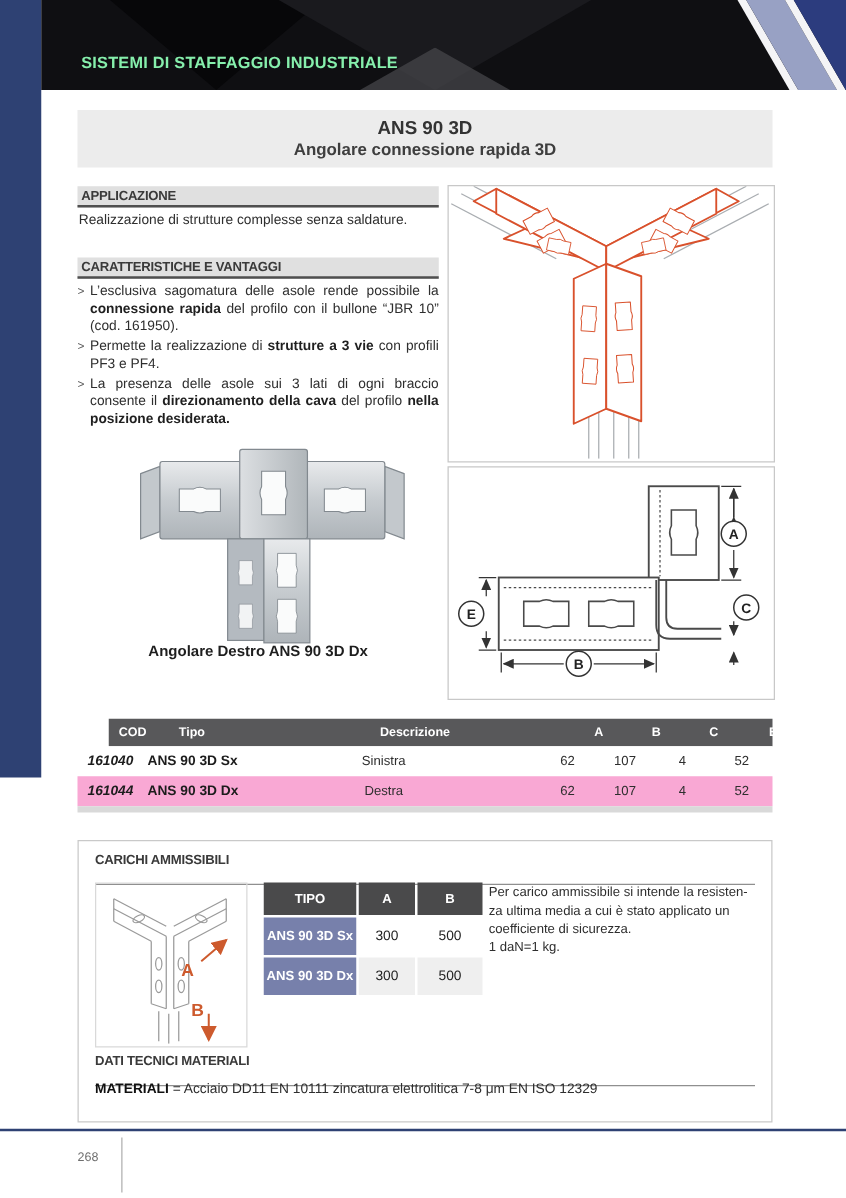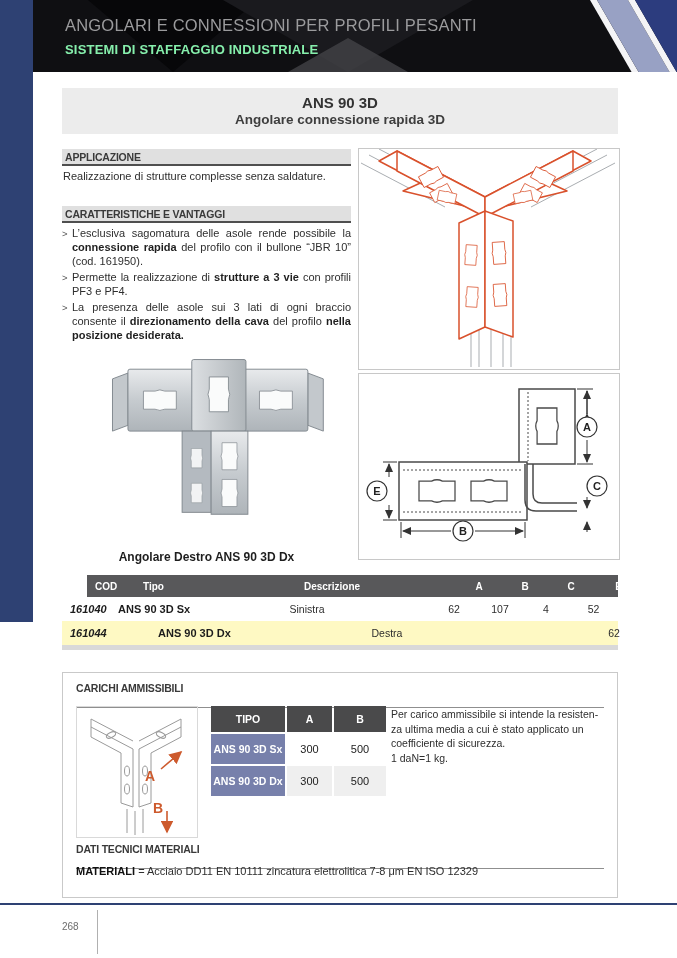--- a/index.html
+++ b/index.html
@@ -35,33 +35,33 @@
   .head-app{top:149px;}
   .head-feat{top:206px;}
   .app-text{left:63px;top:170px;width:287px;font-size:11px;color:#2e2e2e;}
   .features{left:62px;top:226px;width:289px;}
   .feature-item{position:relative;padding-left:10px;text-align:justify;font-size:11px;line-height:14px;color:#2e2e2e;margin-bottom:2px;}
   .feature-item .mk{position:absolute;left:0;top:1px;font-size:9.5px;color:#555;}
   .feature-item b{color:#1f1f1f;}
 
   
   .photo{left:95px;top:346px;width:240px;height:176px;}
-  .photo-caption{left:62px;top:550px;width:289px;text-align:center;font-size:12px;font-weight:bold;color:#1e1e1e;}
+  .photo-caption{left:62px;top:514px;width:289px;text-align:center;font-size:12px;font-weight:bold;color:#1e1e1e;}
 
   
   .img-box{border:1px solid #c8c8c8;background:#fff;}
   .box-iso{left:358px;top:148px;width:260px;height:220px;}
   .box-dim{left:358px;top:373px;width:260px;height:185px;}
 
   
   .tbl{left:62px;top:575px;width:556px;font-size:10.5px;}
   .trow{display:grid;grid-template-columns:56px 122px 134px 57px 46px 46px 46px 49px;align-items:center;}
   .thead{height:22px;background:#58585a;color:#fff;font-size:10px;font-weight:bold;margin-left:25px;}
   .tr1{height:24px;background:#ffffff;}
-  .tr2{height:24px;background:#fef9c3;gap:40px;}
+  .tr2{height:24px;background:#f9a8d4;}
   .c-cod{padding-left:8px;text-align:left;}
   .c-tipo{text-align:left;}
   .c-desc,.c-num{text-align:center;}
   .tr1 .c-cod,.tr2 .c-cod{font-weight:bold;font-style:italic;font-size:11px;color:#1c1c1c;}
   .tr1 .c-tipo,.tr2 .c-tipo{font-weight:bold;font-size:11px;color:#1c1c1c;}
   .tbl-bottom{height:5px;background:#d9d9d9;}
 
   
   .lower-box{left:62px;top:672px;width:554px;height:224px;border:1px solid #c9c9c9;background:#fff;}
   .box-head{position:absolute;left:13px;right:13px;border-bottom:1px solid #8f8f8f;
@@ -94,21 +94,20 @@
 <div class="abs side-strip"></div>
 
 <div class="abs banner">
   <div class="tri tri1"></div>
   <div class="tri tri2"></div>
   <div class="tri tri3"></div>
   <div class="stripe st-w1"></div>
   <div class="stripe st-lav"></div>
   <div class="stripe st-w2"></div>
   <div class="stripe st-navy"></div>
-  <div class="banner-title">ANGOLARI E CONNESSIONI PER PROFILI PESANTI</div>
   <div class="banner-sub">SISTEMI DI STAFFAGGIO INDUSTRIALE</div>
 </div>
 
 <div class="abs title-block">
   <div class="product-name">ANS 90 3D</div>
   <div class="product-tagline">Angolare connessione rapida 3D</div>
 </div>
 
 <div class="abs sec-head head-app">APPLICAZIONE</div>
 <div class="abs app-text">Realizzazione di strutture complesse senza saldature.</div>

